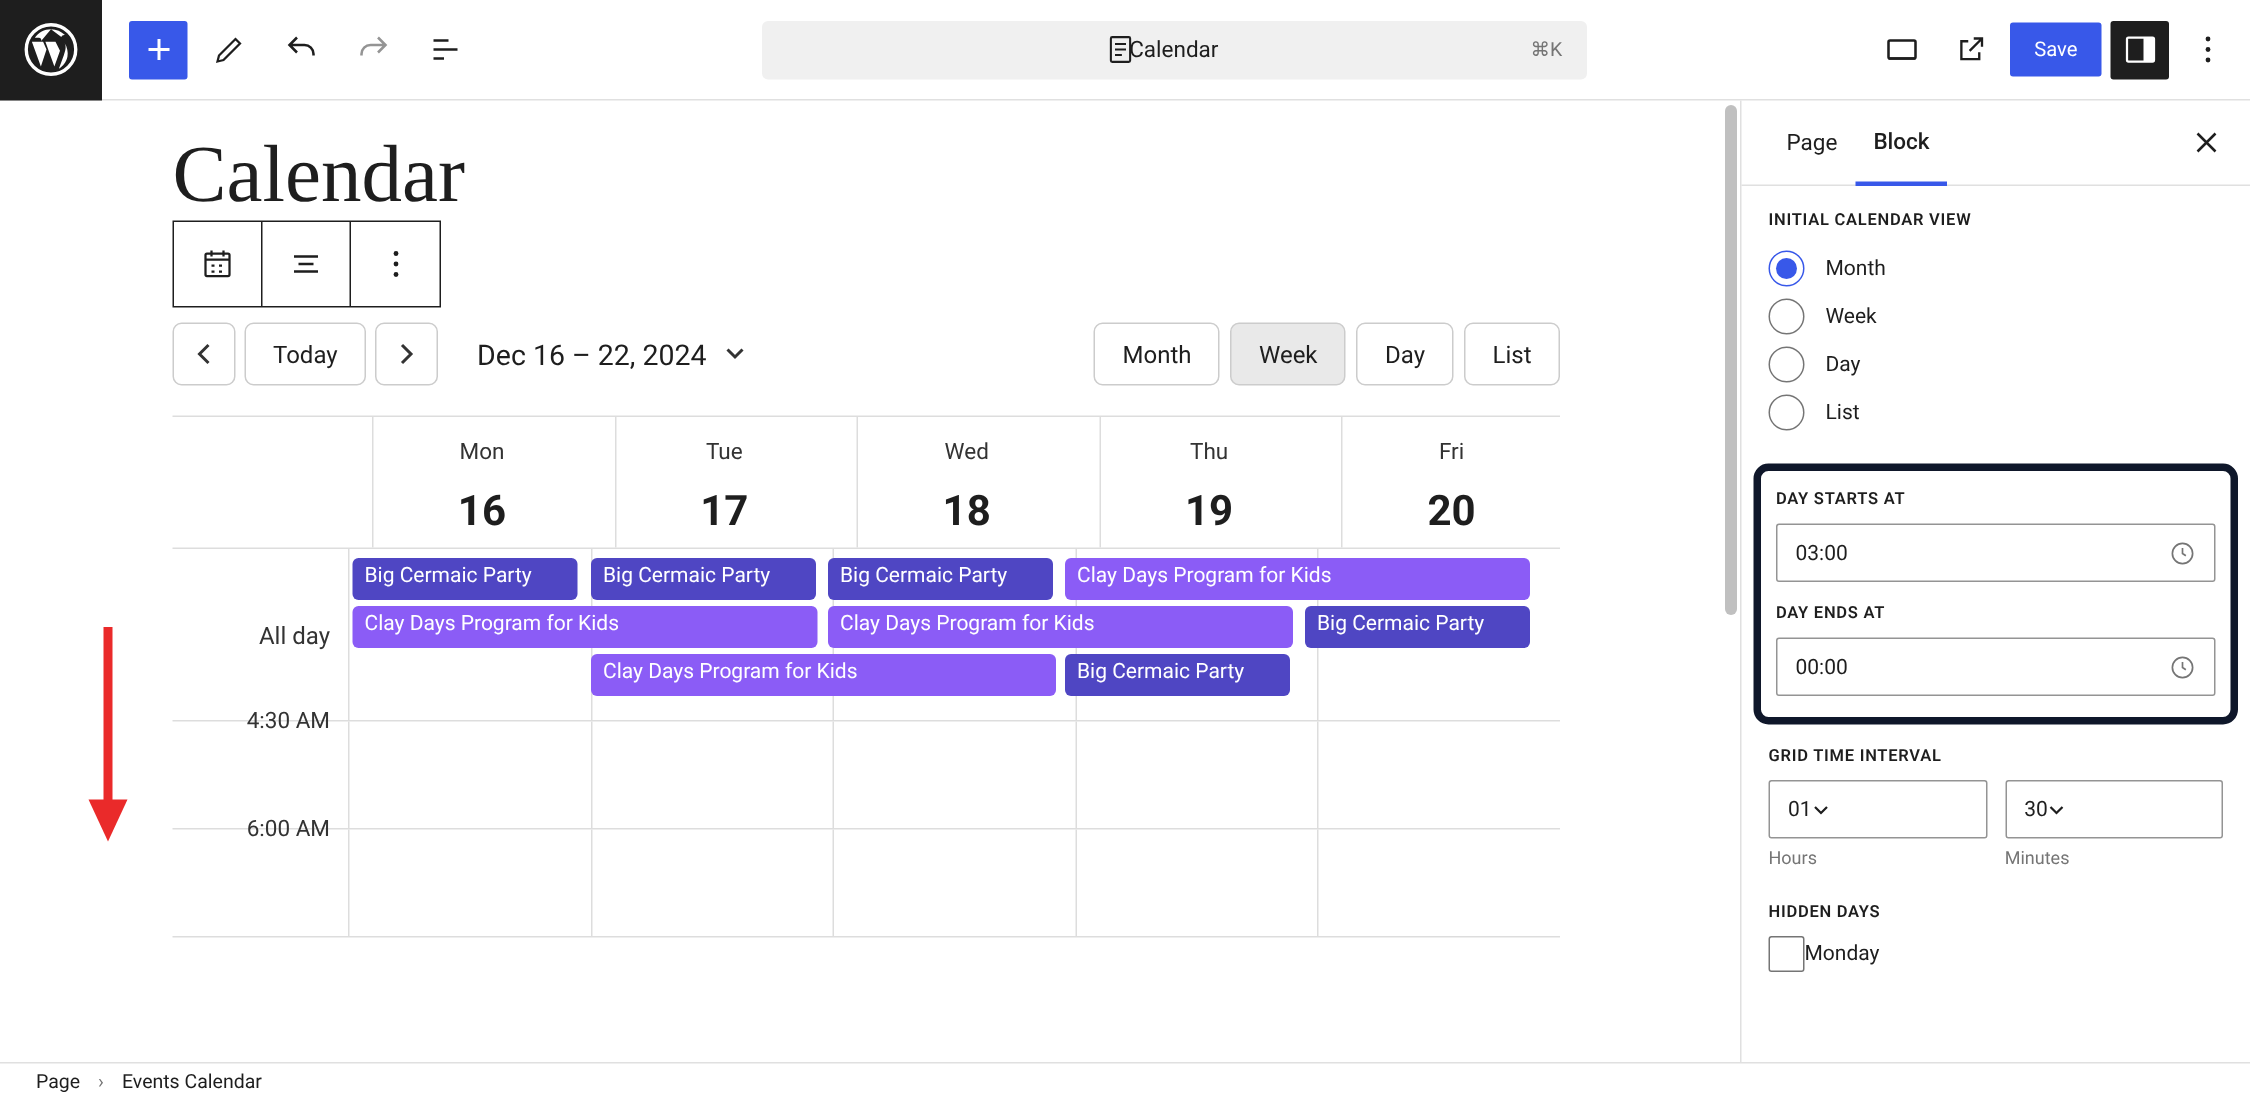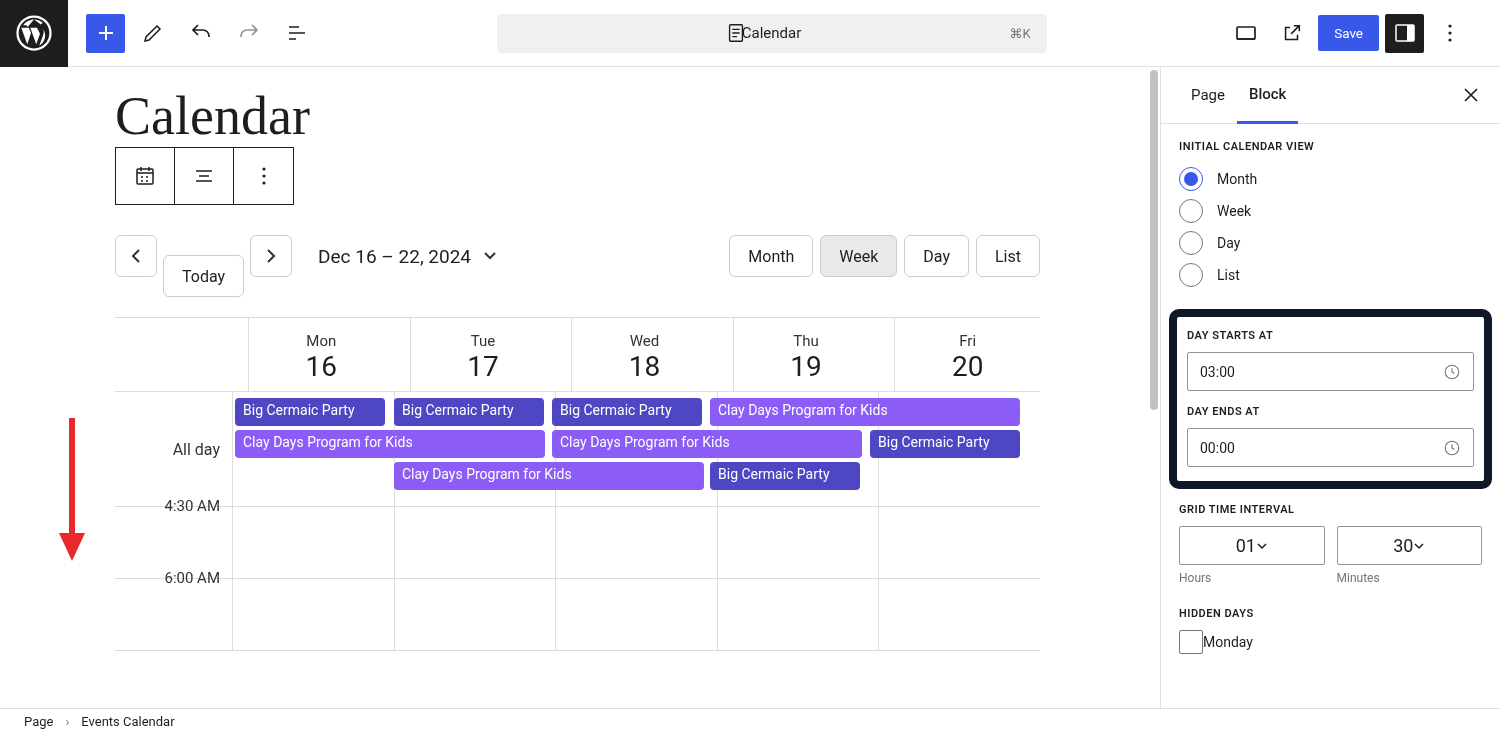--- a/index.html
+++ b/index.html
@@ -8,43 +8,43 @@
 .wp-logo { width: 68px; height: 67px; background: #1e1e1e; display: flex; align-items: center; justify-content: center; }
 .wp-logo svg { width: 36px; height: 36px; }
 .tb-left { display: flex; align-items: center; gap: 8px; padding-left: 18px; }
 .add-btn { width: 39px; height: 39px; background: #3858e9; border-radius: 2px; display: flex; align-items: center; justify-content: center; cursor: pointer; }
 .icon-btn { width: 40px; height: 40px; display: flex; align-items: center; justify-content: center; cursor: pointer; color: #1e1e1e; }
 .icon-btn.disabled { color: #949494; }
 .tb-center { flex: 1; display: flex; justify-content: center; }
 .title-pill { background: #f0f0f0; height: 39px; width: 550px; border-radius: 4px; display: flex; align-items: center; justify-content: center; gap: 12px; position: relative; }
 .title-pill .doc-icon { position: absolute; left: 228px; }
 .title-pill .kbd { position: absolute; right: 16px; color: #757575; font-size: 13px; }
-.tb-right { display: flex; align-items: center; gap: 6px; padding-right: 30px; }
+.tb-right { display: flex; align-items: center; gap: 6px; padding-right: 8px; }
 .save-btn { background: #3858e9; color: #fff; padding: 10px 16px; border-radius: 2px; font-size: 13.5px; cursor: pointer; }
 .settings-btn { width: 39px; height: 39px; background: #1e1e1e; border-radius: 2px; display: flex; align-items: center; justify-content: center; cursor: pointer; }
 .main { display: flex; height: calc(100% - 67px - 25px); }
 .canvas { flex: 1; position: relative; overflow: hidden; padding: 18px 0 0 0; }
 .canvas-inner { padding-left: 115px; padding-right: 120px; }
 .page-heading { font-family: Georgia, serif; font-size: 54px; font-weight: 400; }
 .block-toolbar { display: inline-flex; border: 1px solid #1e1e1e; margin-top: 0; background: #fff; }
 .block-toolbar .bt-seg { width: 59px; height: 56px; display: flex; align-items: center; justify-content: center; border-right: 1px solid #1e1e1e; cursor: pointer; }
 .block-toolbar .bt-seg:last-child { border-right: none; }
 .cal-controls { display: flex; align-items: center; gap: 6px; margin-top: 10px; }
 .sq-btn { width: 42px; height: 42px; border: 1px solid #ccc; border-radius: 6px; display: flex; align-items: center; justify-content: center; background: #fff; cursor: pointer; font-size: 16px; }
-.today-btn { height: 42px; padding: 0 18px; border: 1px solid #ccc; border-radius: 6px; background: #fff; cursor: pointer; font-size: 16px; display: flex; align-items: center; margin-top: 40px; }
+.today-btn { height: 42px; padding: 0 18px; border: 1px solid #ccc; border-radius: 6px; background: #fff; cursor: pointer; font-size: 16px; display: flex; align-items: center; }
 .date-range { font-size: 19px; margin-left: 20px; display: flex; align-items: center; gap: 12px; }
 .view-tabs { margin-left: auto; display: flex; gap: 7px; }
 .view-tab { height: 42px; padding: 0 18px; border: 1px solid #ccc; border-radius: 6px; background: #fff; cursor: pointer; font-size: 16px; display: flex; align-items: center; }
 .view-tab.active { background: #e9e9e9; }
 .cal-grid { margin-top: 20px; border-top: 1px solid #ddd; }
 .day-headers { display: flex; gap: 16px; }
 .time-col { width: 117px; }
 .day-col { flex: 1; border-left: 1px solid #ddd; text-align: center; padding: 14px 0 8px; }
 .day-col .dow { font-size: 15px; color: #333; }
-.day-col .dnum { font-size: 28px; font-weight: 400; margin-top: 0; }
+.day-col .dnum { font-size: 28px; font-weight: 700; margin-top: 14px; }
 .allday-row { display: flex; border-top: 1px solid #ddd; }
 .allday-label { width: 117px; display: flex; align-items: center; justify-content: flex-end; padding-right: 12px; font-size: 16px; color: #333; position: relative; }
 .allday-cells { flex: 1; display: flex; position: relative; min-height: 114px; }
 .allday-cell { flex: 1; border-left: 1px solid #ddd; position: relative; padding: 0; }
 .event { position: absolute; height: 28px; border-radius: 4px; color: #fff; font-size: 14px; padding: 4px 8px; white-space: nowrap; overflow: hidden; }
 .event.purple { background: #4f46c3; }
 .event.green { background: #8b5cf6; }
 .arrow-svg { position: absolute; left: 52px; top: 346px; z-index: 10; }
 .time-rows { border-top: 1px solid #ddd; }
 .time-row { display: flex; height: 72px; border-bottom: 1px solid #ddd; }
@@ -57,26 +57,26 @@
 .sb-tab { padding: 18px 12px; font-size: 15px; cursor: pointer; color: #1e1e1e; }
 .sb-tab.active { border-bottom: 3px solid #3858e9; font-weight: 500; }
 .sb-close { margin-left: auto; margin-right: 10px; cursor: pointer; padding: 10px; }
 .sb-body { padding: 16px 18px; overflow-y: auto; flex: 1; }
 .section-label { font-size: 11px; font-weight: 600; letter-spacing: 0.5px; text-transform: uppercase; color: #1e1e1e; margin-bottom: 10px; }
 .radio-group { margin-bottom: 18px; }
 .radio-row { display: flex; align-items: center; gap: 14px; padding: 4px 0; cursor: pointer; font-size: 14px; }
 .radio { width: 24px; height: 24px; border: 1.5px solid #757575; border-radius: 50%; display: flex; align-items: center; justify-content: center; }
 .radio.checked { border-color: #3858e9; }
 .radio.checked::after { content: ""; width: 14px; height: 14px; background: #3858e9; border-radius: 50%; }
-.highlight-box { border: 8px solid #0f172a; border-radius: 10px; padding: 12px 10px 14px; margin: 4px -10px 14px; }
+.highlight-box { border: 5px solid #0f172a; border-radius: 10px; padding: 12px 10px 14px; margin: 4px -10px 14px; }
 .field-block { margin-bottom: 14px; }
 .time-input { width: 100%; height: 39px; border: 1px solid #949494; border-radius: 2px; padding: 0 12px; font-size: 14px; display: flex; align-items: center; justify-content: space-between; background: #fff; cursor: text; }
 .select-row { display: flex; gap: 12px; }
 .select-col { flex: 1; }
-.select { width: 100%; height: 39px; border: 1px solid #949494; border-radius: 2px; padding: 0 12px; font-size: 18px; display: flex; align-items: center; justify-content: center; background: #fff; cursor: pointer; }
+.select { width: 100%; height: 39px; border: 1px solid #949494; border-radius: 2px; padding: 0 12px; font-size: 14px; display: flex; align-items: center; justify-content: flex-start; background: #fff; cursor: pointer; }
 .sublabel { font-size: 12px; color: #757575; margin-top: 6px; }
 .check-row { display: flex; align-items: center; font-size: 14px; }
 .checkbox { width: 24px; height: 24px; border: 1.5px solid #757575; border-radius: 2px; }
 .footer { height: 25px; border-top: 1px solid #e0e0e0; display: flex; align-items: center; padding: 0 24px; font-size: 13px; gap: 12px; }
 .footer .sep { color: #757575; }
 svg { display: block; }
 </style>
 </head>
 <body>
 

